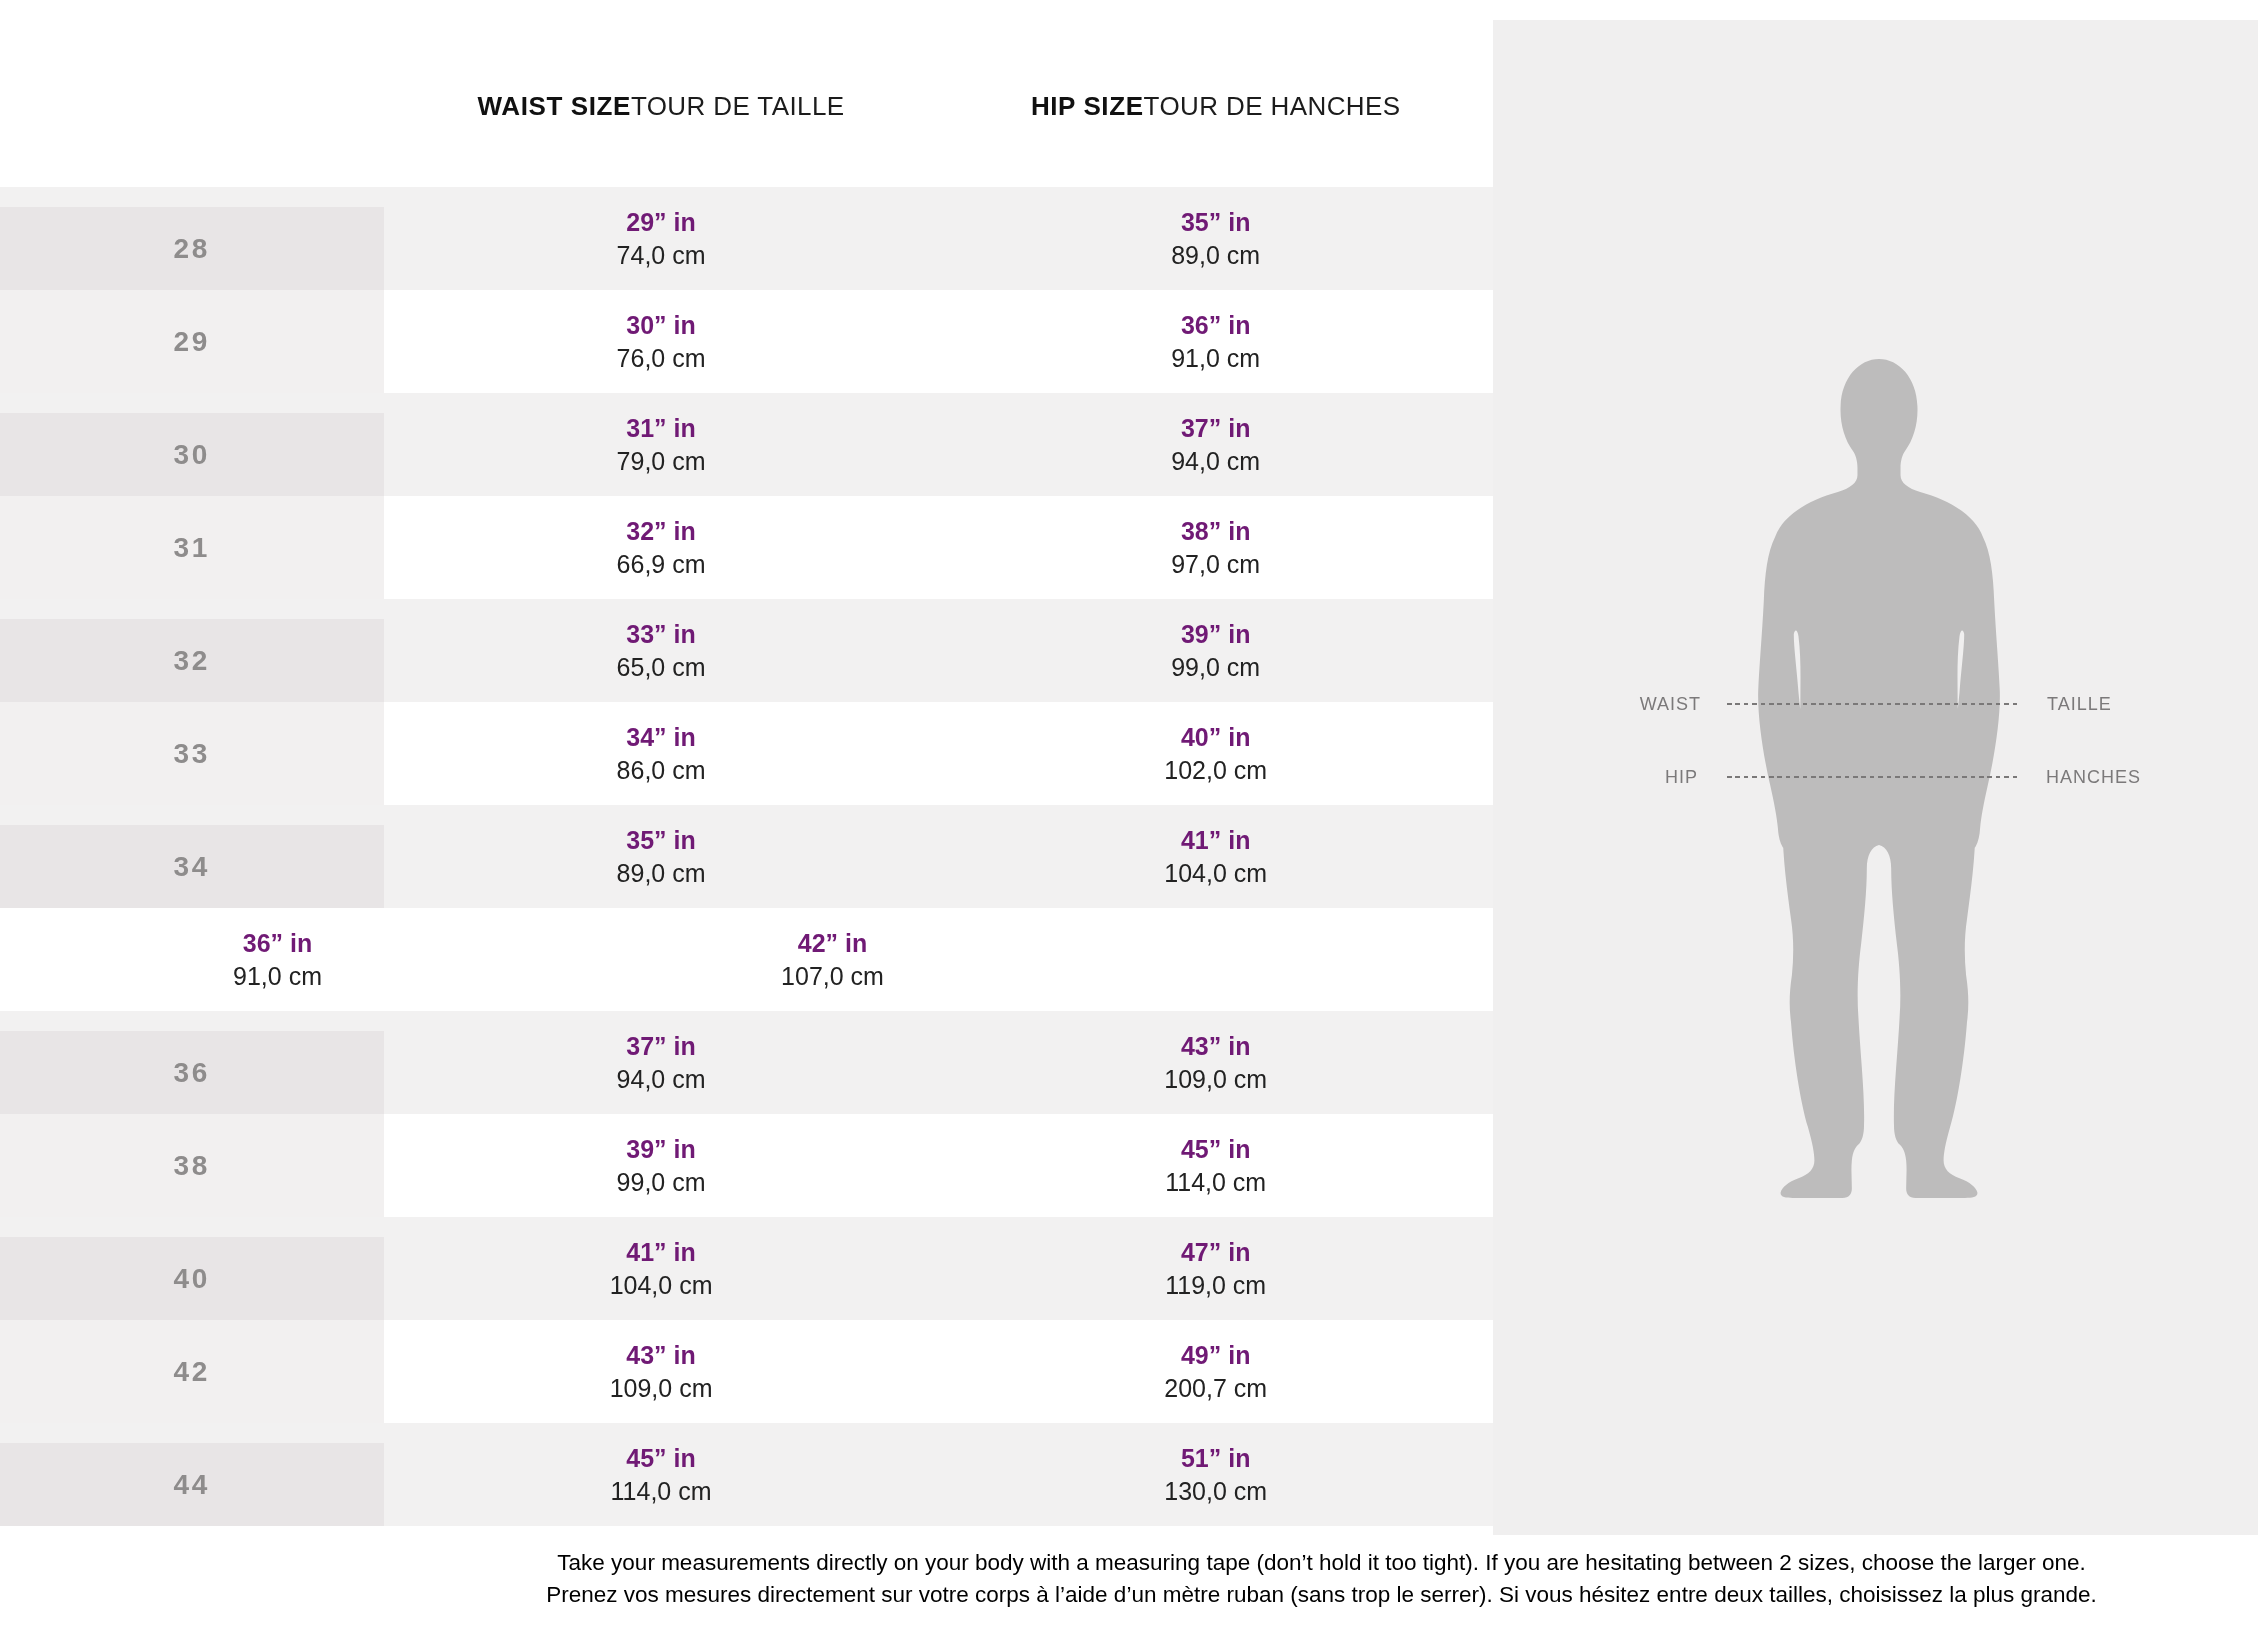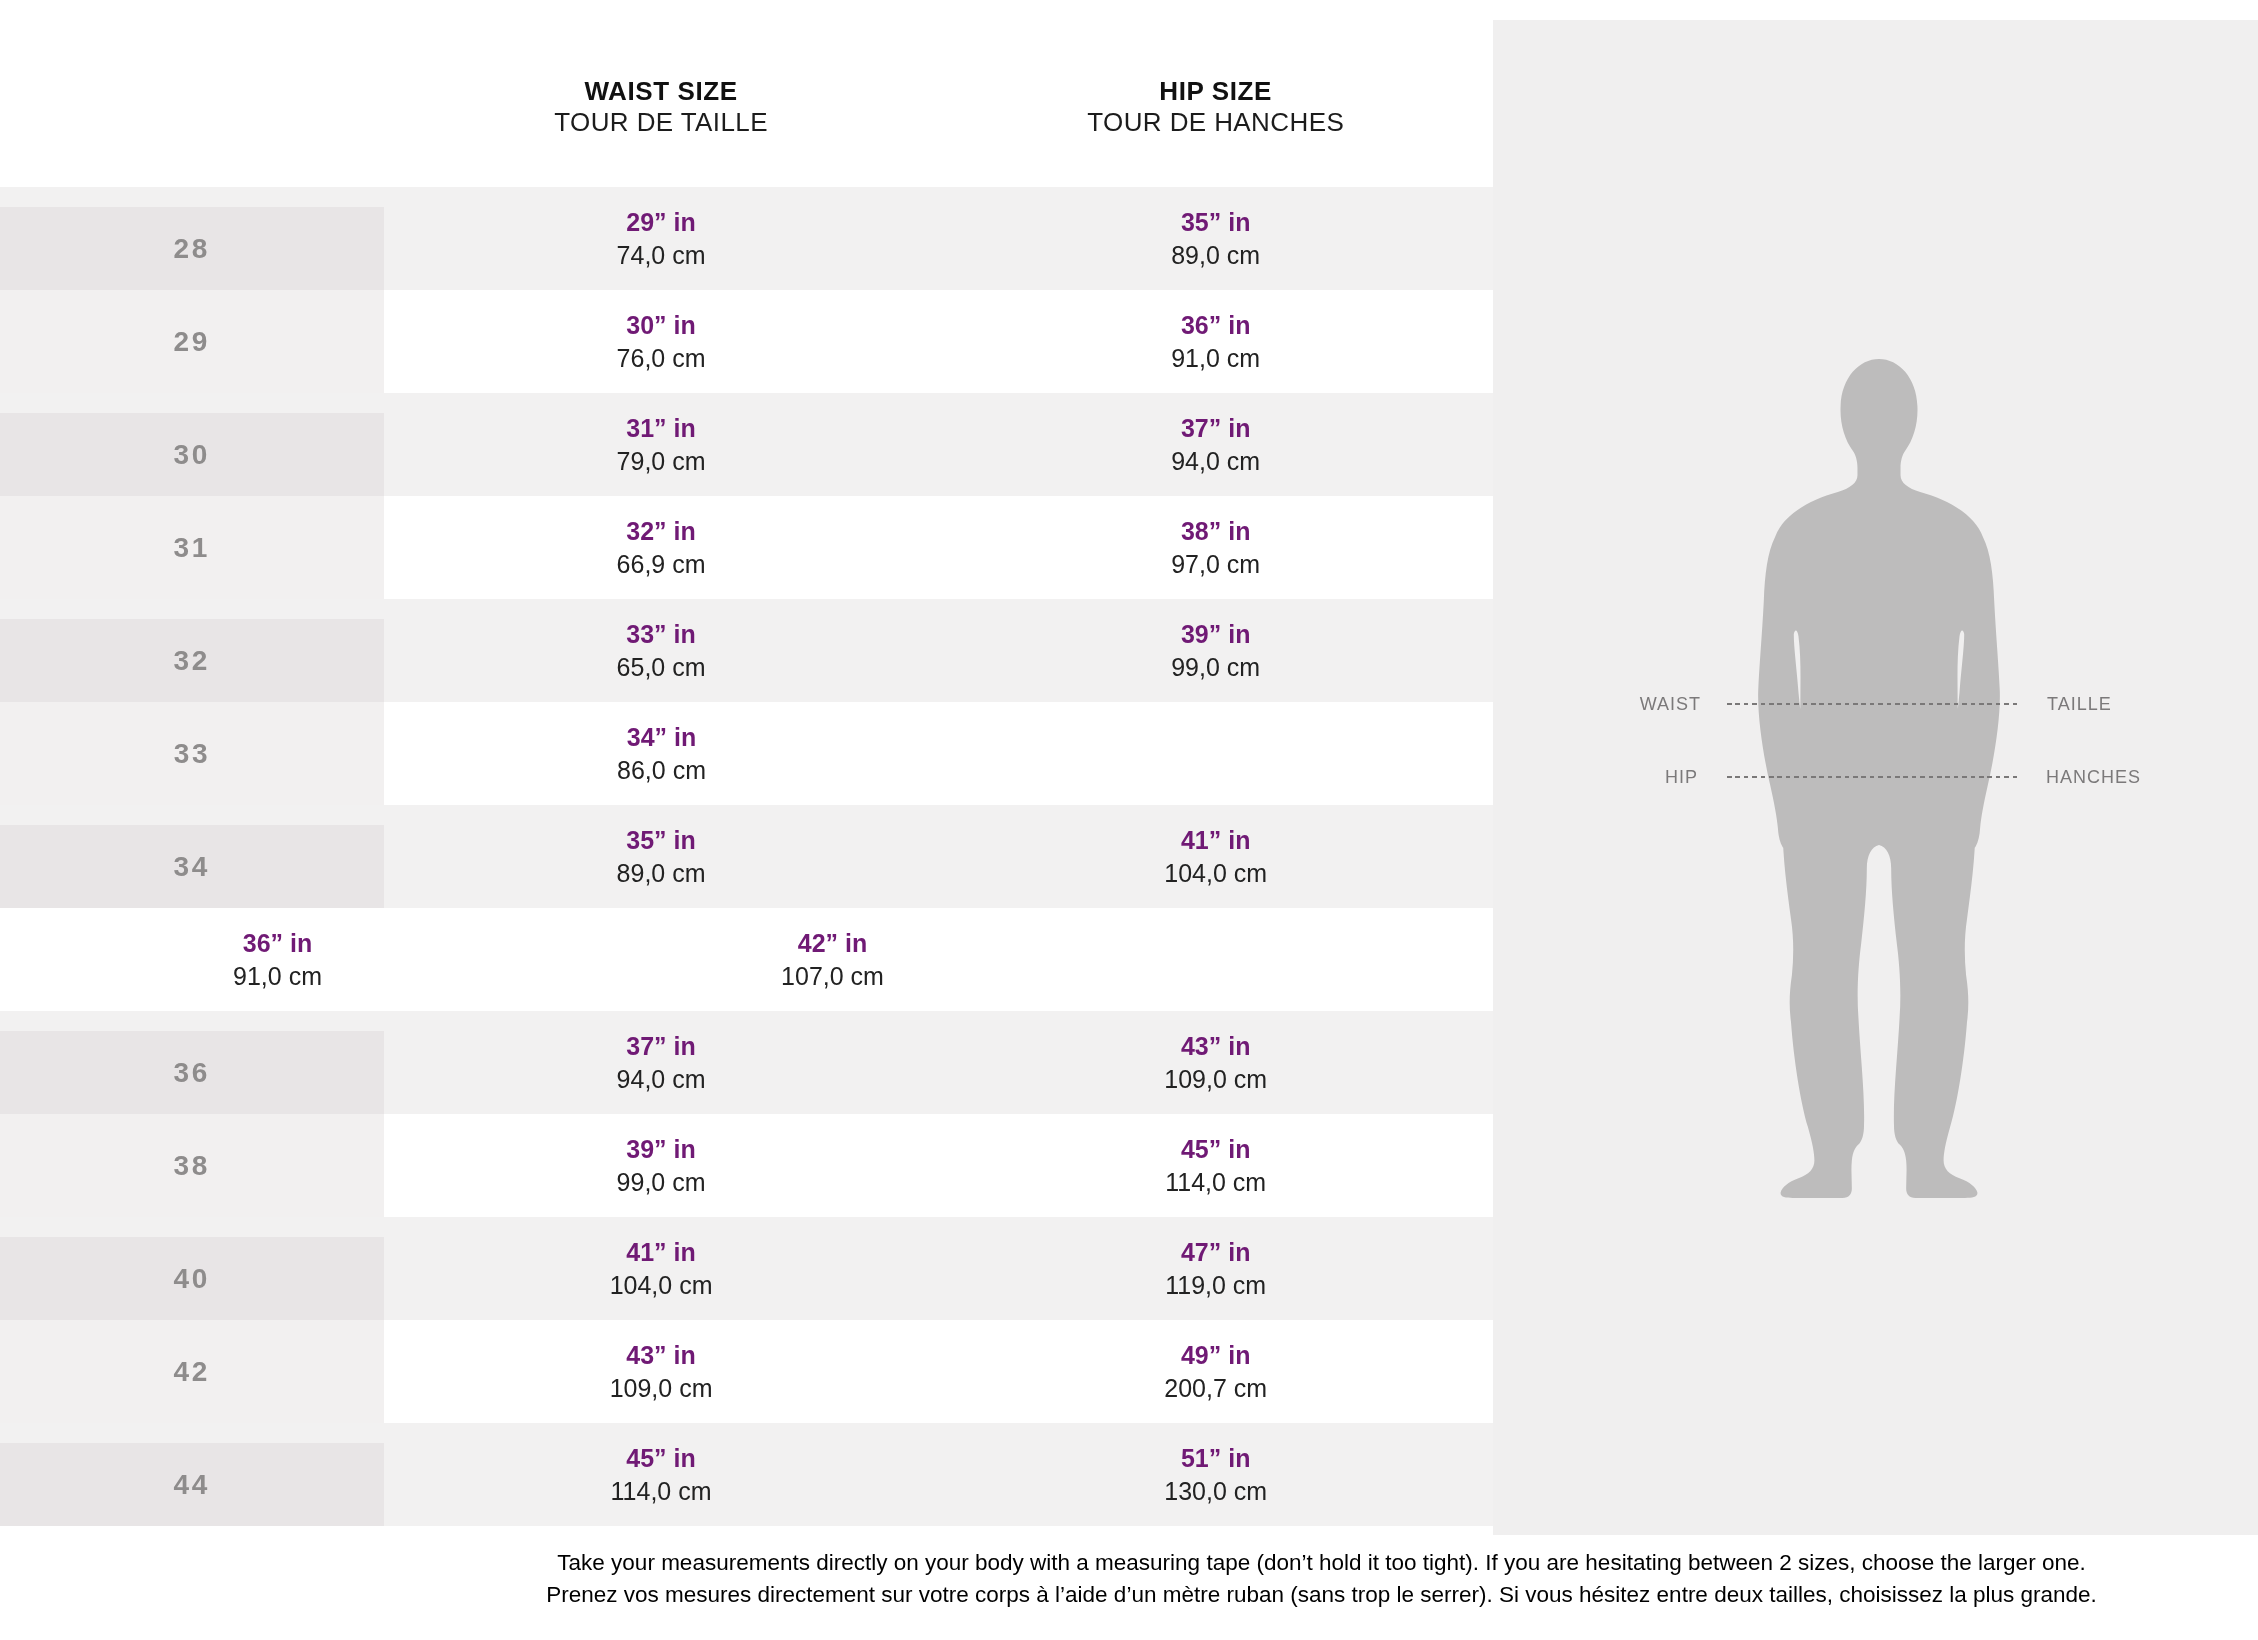--- a/index.html
+++ b/index.html
@@ -9,21 +9,21 @@
     font-family:"Liberation Sans", sans-serif;
     color:#161616;
   }
 
   
   .size-table { position:absolute; left:0; top:0; width:1493px; }
 
   .thead { height:187px; display:flex; background:#ffffff; }
   .thead .corner { width:384px; }
   .hcell {
-    width:555px; display:flex; flex-direction:column;
+    width:555px; display:flex; flex-direction:row;
     align-items:center; justify-content:center; padding-top:26px;
     text-align:center;
   }
   .hcell .t1 { font-weight:700; font-size:26px; line-height:31px; letter-spacing:0.6px; color:#111111; }
   .hcell .t2 { font-weight:400; font-size:26px; line-height:31px; letter-spacing:0.4px; color:#1c1c1c; }
 
   .rows { display:block; }
   .row { height:103px; display:flex; }
   .row.shade { background:#f2f1f1; }
   .row.shade .cell.size { background:#e8e5e6;margin-top:20px; }
@@ -143,20 +143,24 @@
         <div class="cell val">
           <div class="in">39” in</div>
           <div class="cm">99,0 cm</div>
         </div>
       </div>
       <div class="row plain">
         <div class="cell size">33</div>
         <div class="cell val">
           <div class="in">34” in</div>
           <div class="cm">86,0 cm</div>
+        </div>
+        <div class="cell val">
+          <div class="in">40” in</div>
+          <div class="cm">102,0 cm</div>
         </div>
       </div>
       <div class="row shade">
         <div class="cell size">34</div>
         <div class="cell val">
           <div class="in">35” in</div>
           <div class="cm">89,0 cm</div>
         </div>
         <div class="cell val">
           <div class="in">41” in</div>

